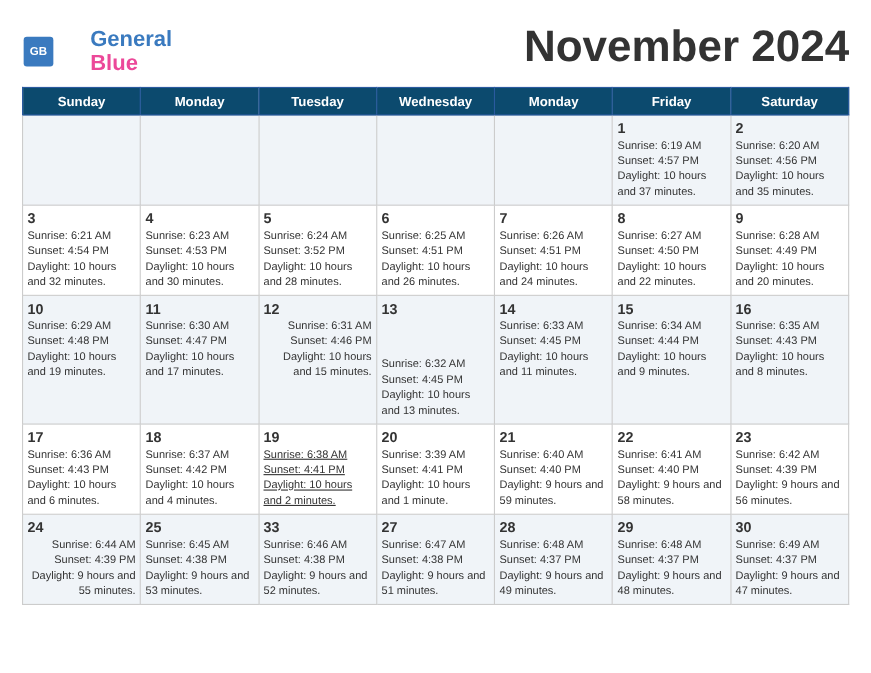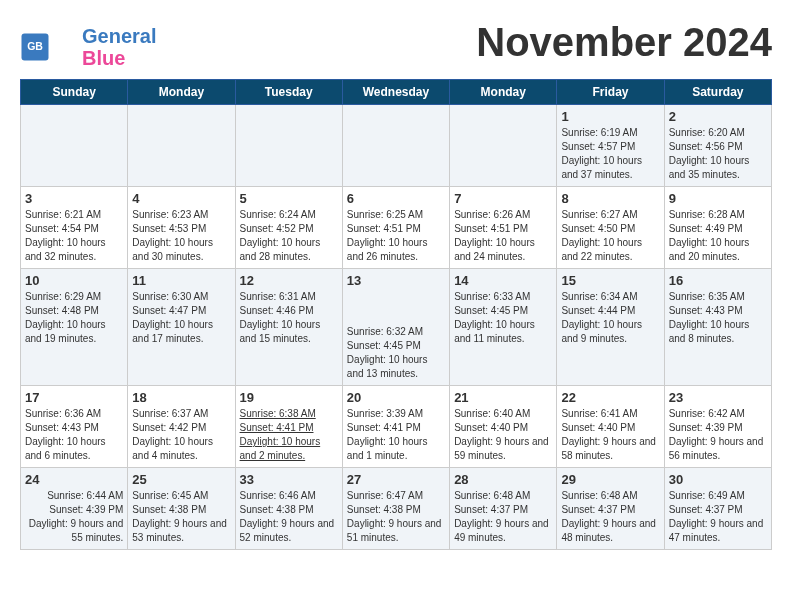--- a/index.html
+++ b/index.html
@@ -151,21 +151,21 @@
         </td>
         <td>
           <span class="day-number">4</span>
           <div class="day-info" style="white-space: pre-line;">Sunrise: 6:23 AM
 Sunset: 4:53 PM
 Daylight: 10 hours and 30 minutes.</div>
         </td>
         <td>
           <span class="day-number">5</span>
           <div class="day-info" style="white-space: pre-line;">Sunrise: 6:24 AM
-Sunset: 4:52 PM
+Sunset: 3:52 PM
 Daylight: 10 hours and 28 minutes.</div>
         </td>
         <td>
           <span class="day-number">6</span>
           <div class="day-info" style="white-space: pre-line;">Sunrise: 6:25 AM
 Sunset: 4:51 PM
 Daylight: 10 hours and 26 minutes.</div>
         </td>
         <td>
           <span class="day-number">7</span>
@@ -194,21 +194,21 @@
 Daylight: 10 hours and 19 minutes.</div>
         </td>
         <td>
           <span class="day-number">11</span>
           <div class="day-info" style="white-space: pre-line;">Sunrise: 6:30 AM
 Sunset: 4:47 PM
 Daylight: 10 hours and 17 minutes.</div>
         </td>
         <td>
           <span class="day-number">12</span>
-          <div class="day-info" style="white-space: pre-line;">Sunrise: 6:31 AM
+          <div class="day-info" style="white-space: pre-line; text-align: right;">Sunrise: 6:31 AM
 Sunset: 4:46 PM
 Daylight: 10 hours and 15 minutes.</div>
         </td>
         <td>
           <span class="day-number">13</span>
           <div class="day-info" style="white-space: pre-line; margin-top: 37px;">Sunrise: 6:32 AM
 Sunset: 4:45 PM
 Daylight: 10 hours and 13 minutes.</div>
         </td>
         <td>

